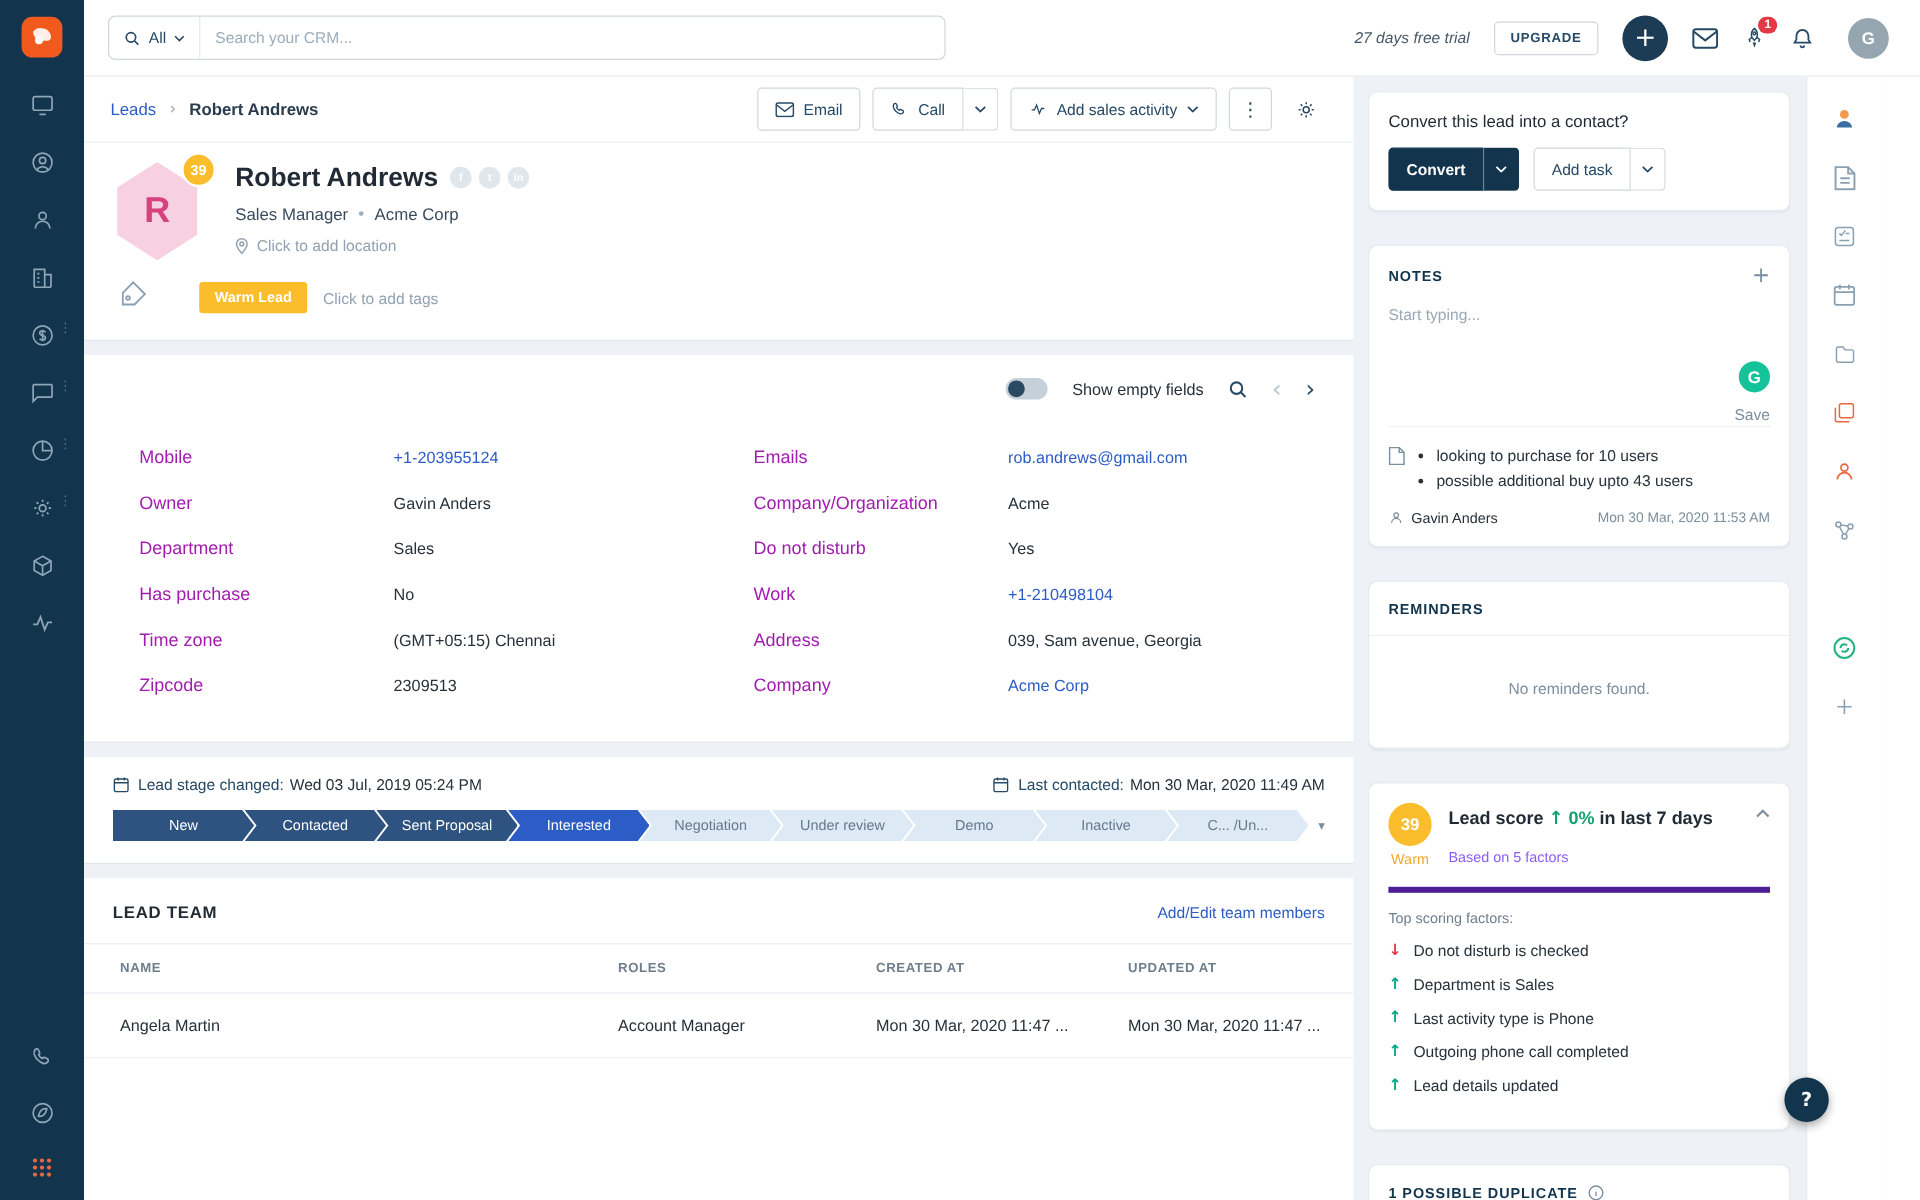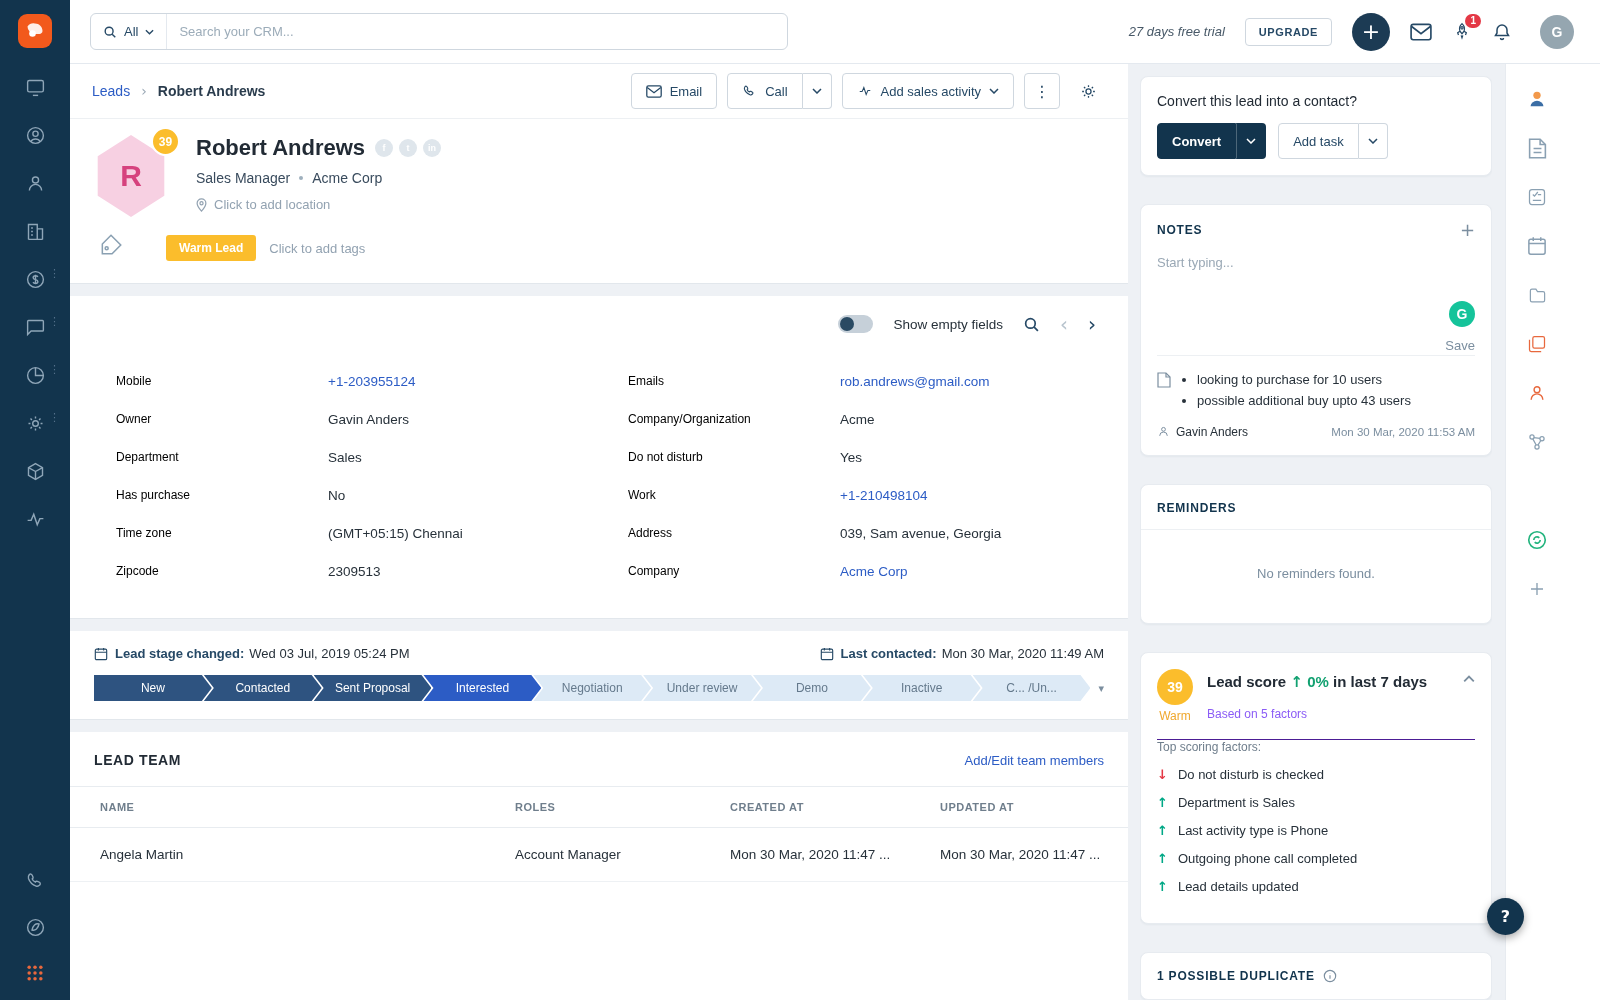--- a/index.html
+++ b/index.html
@@ -64,27 +64,27 @@
 
 .details-block{padding:18px 28px 28px}
 .detail-tools{display:flex;align-items:center;gap:20px;justify-content:flex-end;color:#27313a;padding-right:4px}
 .toggle{width:35px;height:18px;border-radius:9px;background:#c6d0d9;position:relative;cursor:pointer}
 .toggle .knob{position:absolute;left:2px;top:2px;width:14px;height:14px;border-radius:50%;background:#2a4a63}
 .toggle-label{font-size:13.5px;color:#27313a}
 .nav-arrow{font-size:20px;color:#264966;cursor:pointer;line-height:1}
 .nav-arrow.disabled{color:#b8c4ce}
 .fields{display:grid;grid-template-columns:1fr 1fr;margin-top:28px;column-gap:40px;padding-left:18px}
 .frow{display:flex;min-height:38px;align-items:center}
-.flabel{width:212px;color:#000000;font-size:12px;flex-shrink:0}
+.flabel{width:212px;color:#a21caf;font-size:15px;flex-shrink:0}
 .fvalue{font-size:13.5px;color:#27313a}
 .fvalue.link{color:#2c5cc5;cursor:pointer}
 
 .stage-block{padding:15px 24px 18px}
 .stage-top{display:flex;justify-content:space-between;font-size:13px;color:#27313a;align-items:center}
-.stage-top .lab{font-weight:700;margin:0 5px 0 7px}
+.stage-top .lab{font-weight:400;margin:0 5px 0 7px}
 .stage-item{display:flex;align-items:center;color:#264966}
 .stage-item .val{color:#27313a}
 .chevrons{display:flex;margin-top:14px;align-items:center}
 .chev{flex:1;height:26px;display:flex;align-items:center;justify-content:center;font-size:12px;color:#fff;margin-left:-8px;cursor:pointer;clip-path:polygon(0 0,calc(100% - 10px) 0,100% 50%,calc(100% - 10px) 100%,0 100%,10px 50%)}
 .chev.first{clip-path:polygon(0 0,calc(100% - 10px) 0,100% 50%,calc(100% - 10px) 100%,0 100%);margin-left:0}
 .chev.done{background:#2e5380}
 .chev.current{background:#2c5cc5}
 .chev.future{background:#ddeaf6;color:#64798c}
 .chev-end-caret{margin-left:8px;color:#7b8e9f;font-size:11px;cursor:pointer}
 
@@ -117,21 +117,21 @@
 .rem-divider{border-top:1px solid #edf0f3;margin:14px -16px 0}
 .rem-empty{color:#7b8e9f;font-size:13px;text-align:center;padding:36px 0 26px}
 .score-head{display:flex;gap:14px;align-items:flex-start}
 .score-badge-col{display:flex;flex-direction:column;align-items:center;gap:4px;flex-shrink:0}
 .score-circle{width:36px;height:36px;border-radius:50%;background:#fbbd2c;color:#fff;font-weight:bold;font-size:14px;display:flex;align-items:center;justify-content:center}
 .warm-label{color:#f0a82d;font-size:12px}
 .score-line{font-size:15px;color:#222b35;font-weight:700;margin-top:4px}
 .trend-up{color:#12a171;font-weight:700}
 .score-sub{color:#8b5cf6;font-size:12px;margin-top:16px}
 .collapse-caret{margin-left:auto;color:#7b8e9f;cursor:pointer}
-.factors{border-top:1px solid #4c1d95;margin-top:16px;}
+.factors{border-top:5px solid #4c1d95;margin-top:16px;padding-top:14px}
 .factors-title{color:#6f7e8c;font-size:12px;margin-bottom:13px}
 .factor{display:flex;gap:10px;font-size:13px;color:#27313a;margin-bottom:13px;align-items:center}
 .f-up{color:#00a886;font-weight:bold}
 .f-down{color:#e43845;font-weight:bold}
 .dup-head{display:flex;align-items:center;gap:8px}
 .info-ic{color:#7b8e9f;cursor:pointer;display:flex}
 .dup-row{display:flex;align-items:center;gap:11px;margin-top:16px}
 .dup-avatar{width:30px;height:30px;border-radius:50%;background:#e0616e;color:#fff;display:flex;align-items:center;justify-content:center;flex-shrink:0}
 .dup-name{color:#2c5cc5;font-size:13px;font-weight:600;cursor:pointer}
 

